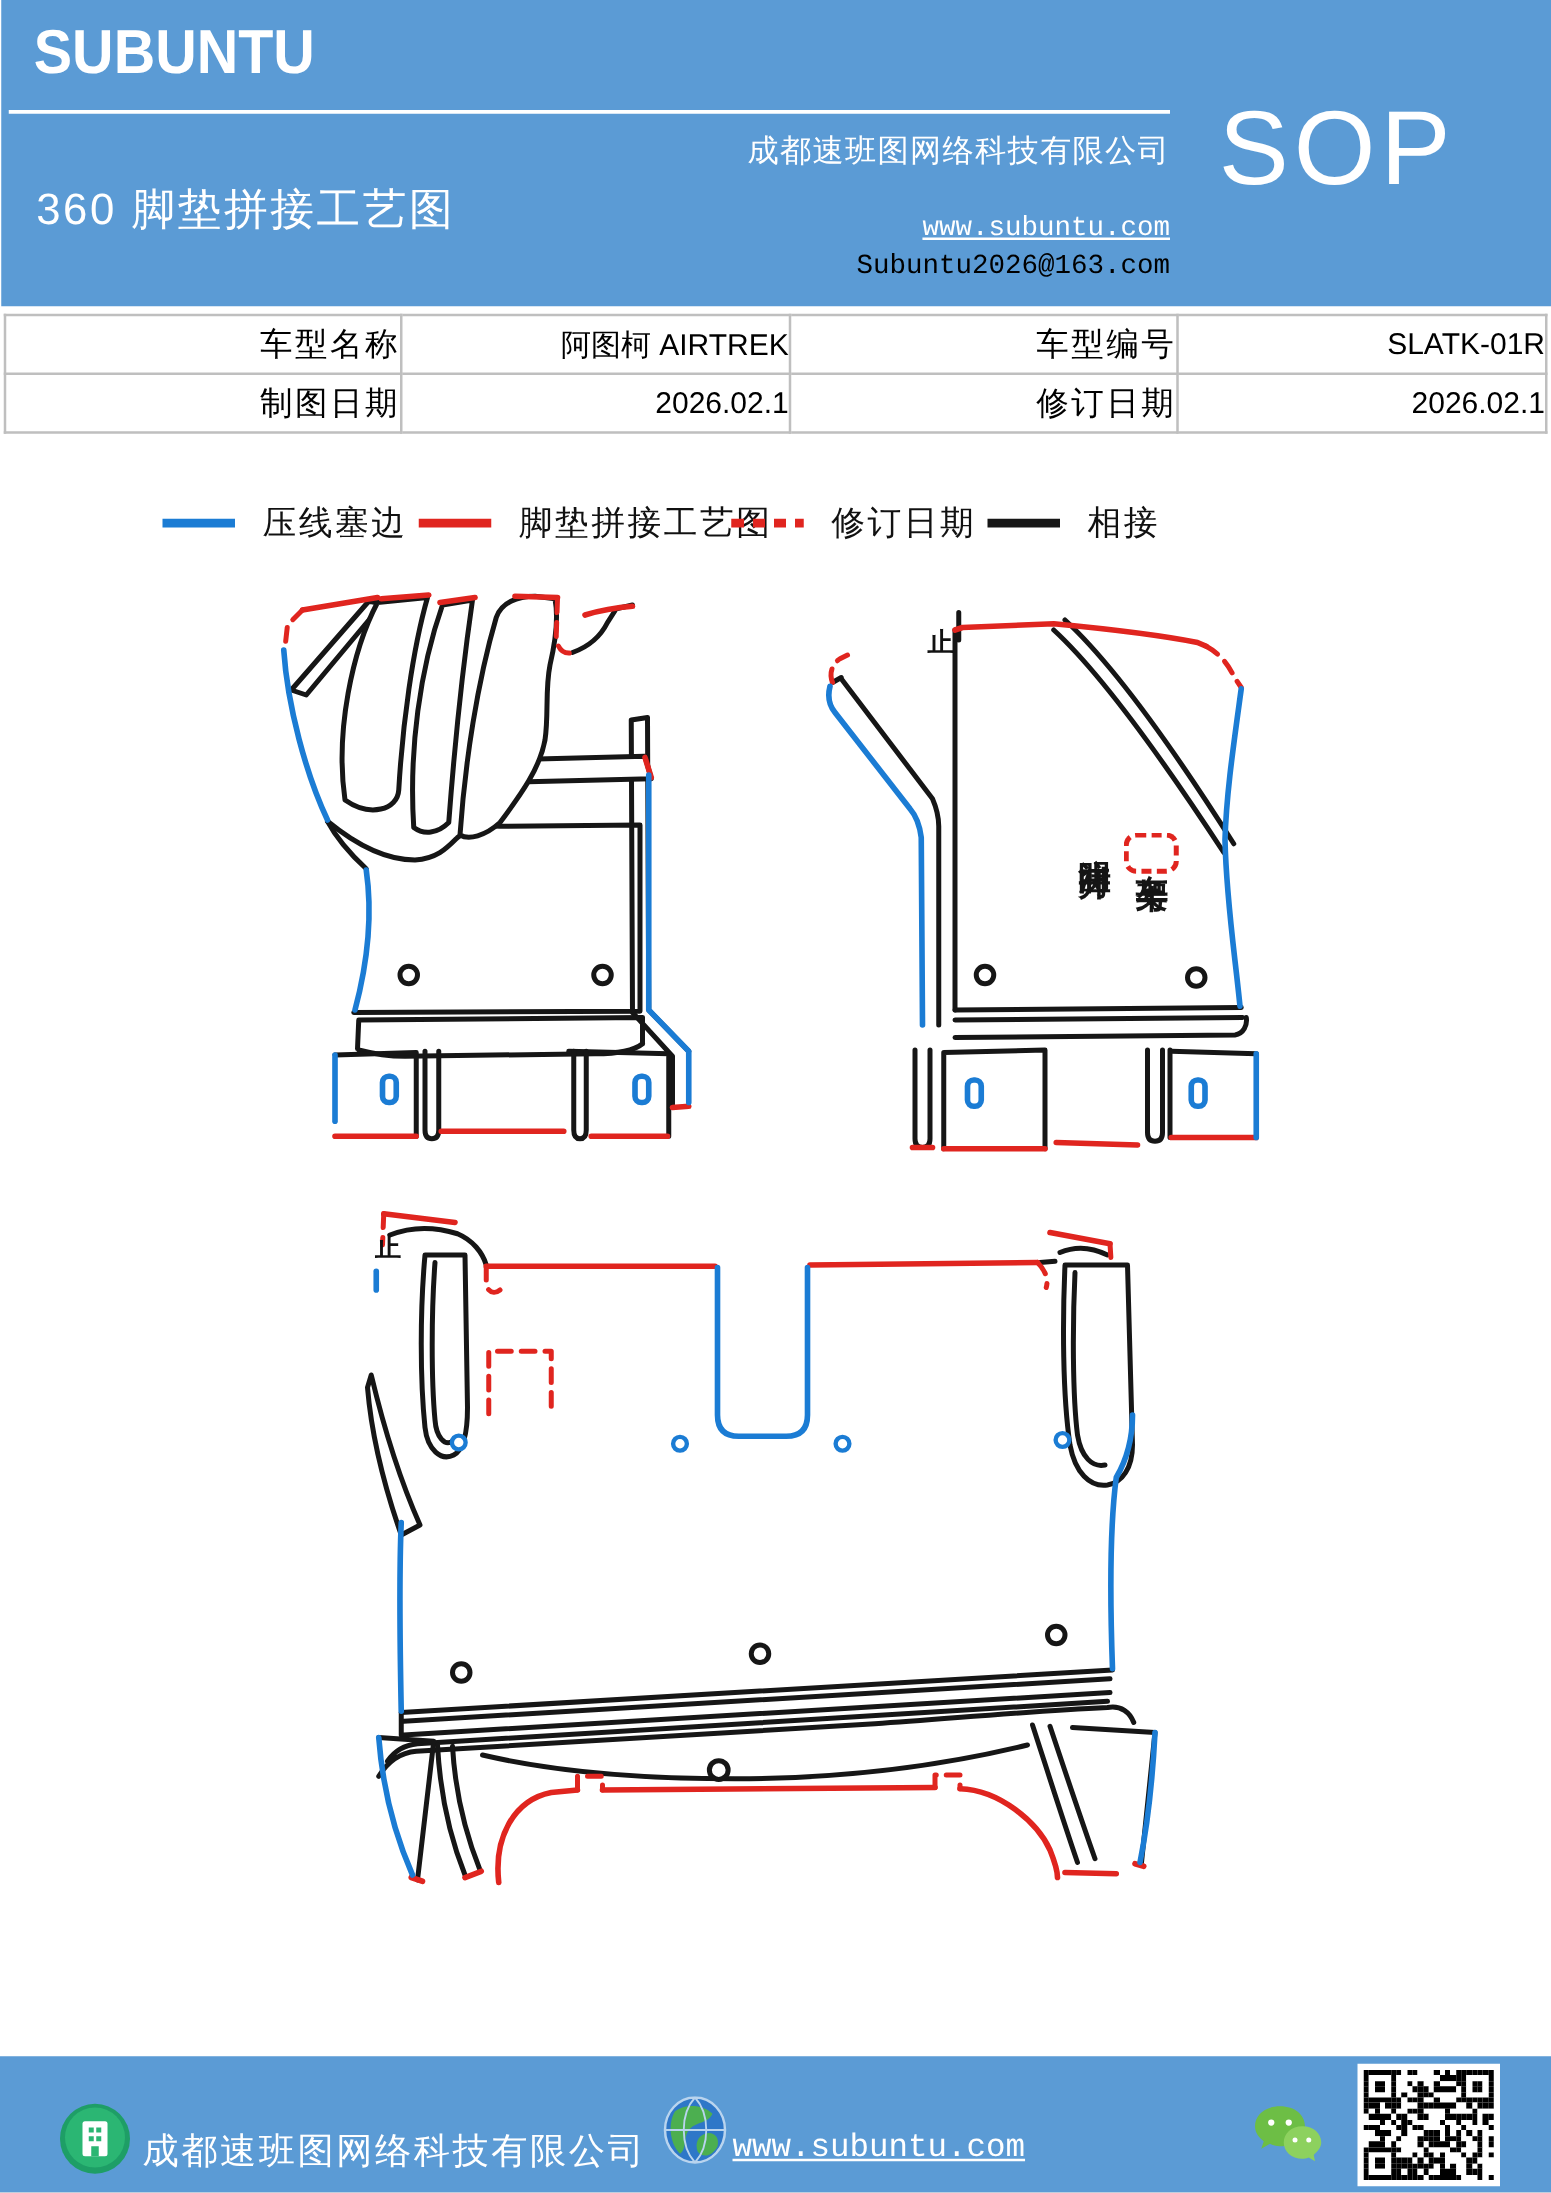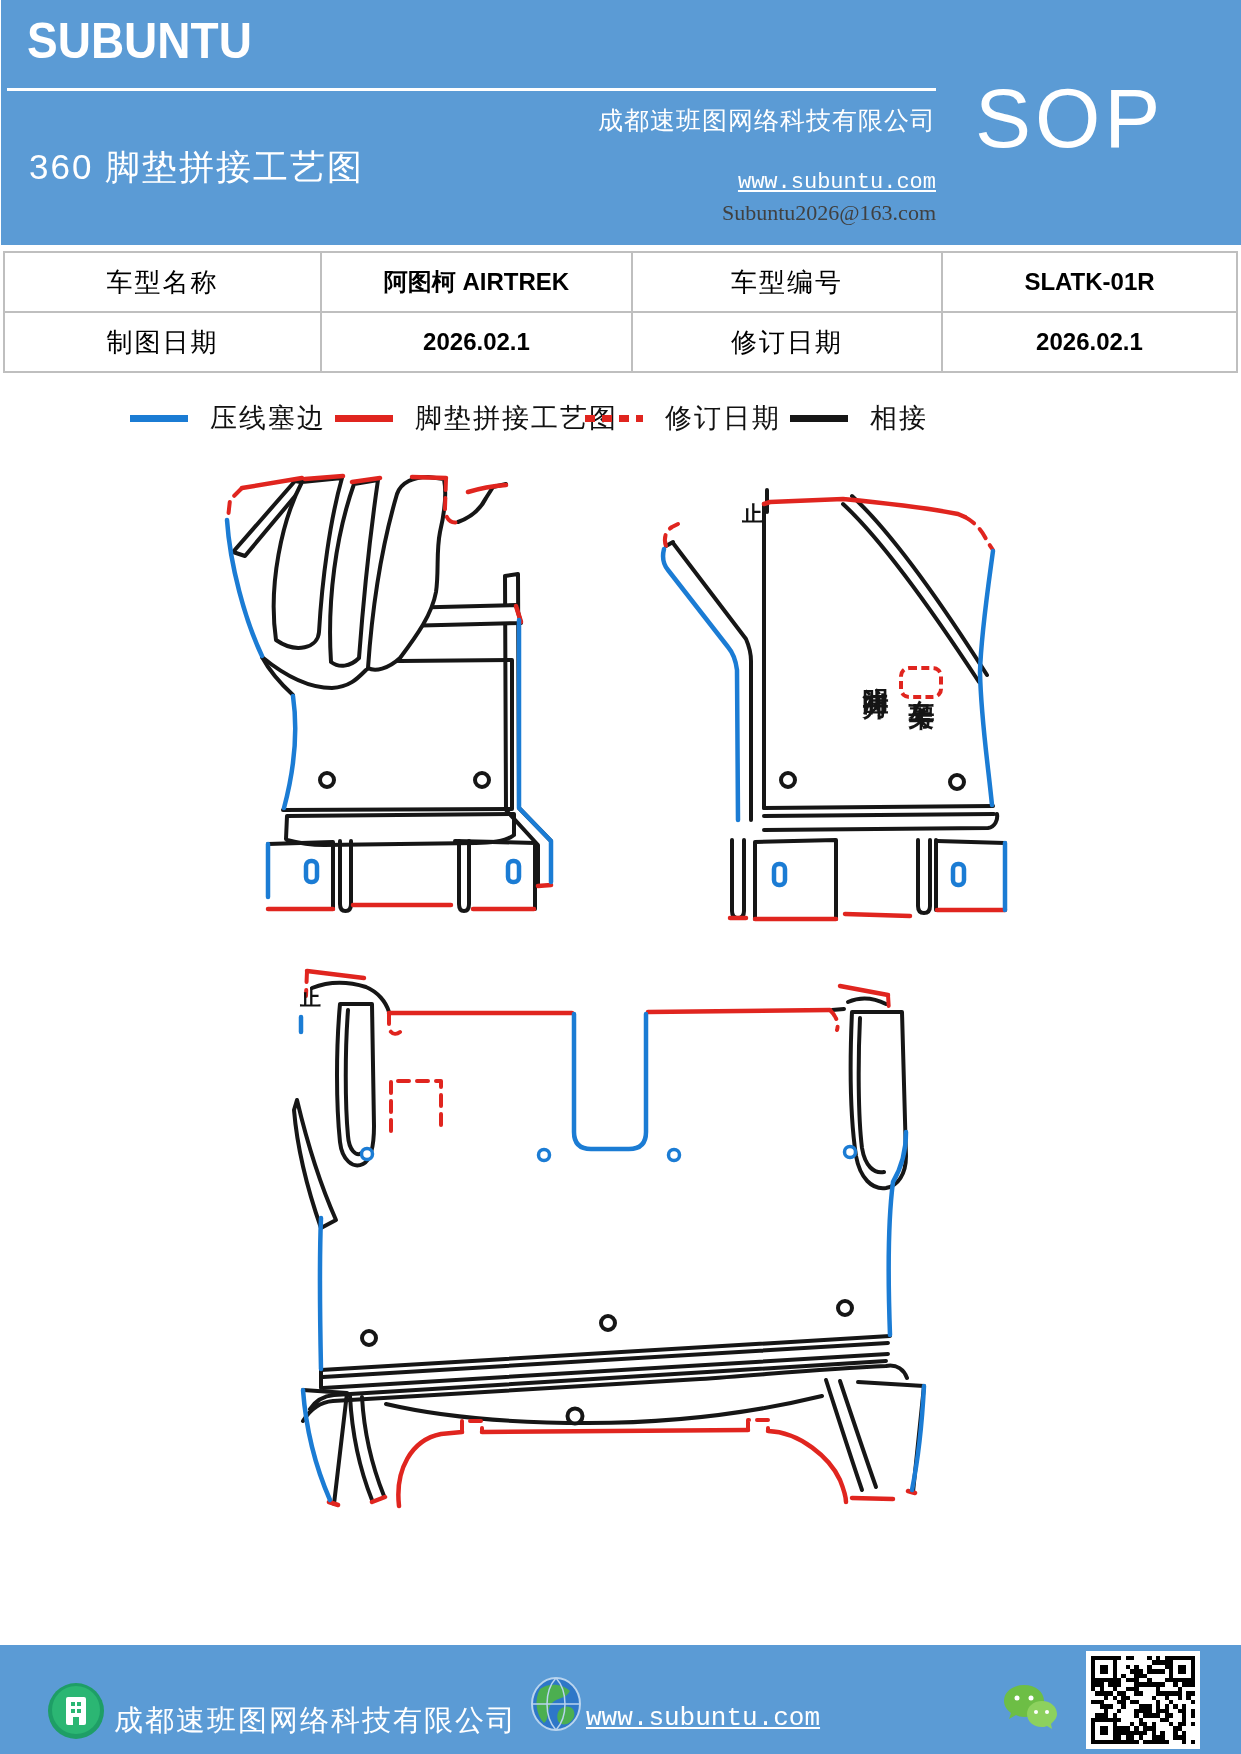--- a/index.html
+++ b/index.html
@@ -16,28 +16,28 @@
   .brand{position:absolute;left:26px;top:12px;color:#fff;font-size:46px;font-weight:bold;
          letter-spacing:0px;transform:scaleY(1.08);transform-origin:top left}
   .header-line{position:absolute;left:6px;top:88px;width:929px;height:3px;background:#fff}
   .doc-title{position:absolute;left:28px;top:144px;color:#fff;font-size:35px;
              font-family:Liberation Sans, sans-serif;letter-spacing:2px}
   .header-company{position:absolute;top:104px;right:306px;color:#fff;font-size:25px;
                   font-family:"Liberation Serif",serif;letter-spacing:1px}
   .sop{position:absolute;left:974px;top:70px;color:#fff;font-size:84px;font-weight:normal;letter-spacing:4px}
   .header-web{position:absolute;top:170px;right:306px;color:#fff;font-size:22px;
               font-family:"Liberation Mono",monospace;text-decoration:underline}
-  .header-mail{position:absolute;top:200px;right:306px;color:#404040;font-size:22px;
-               font-family:Liberation Serif, serif}
+  .header-mail{position:absolute;top:200px;right:306px;color:#000000;font-size:22px;
+               font-family:Liberation Mono, monospace}
 
   
   .info-table{position:absolute;left:3px;top:251px;width:1233px;border-collapse:collapse;table-layout:fixed}
-  .info-table td{border:2px solid var(--table-border);height:60px;text-align:center;vertical-align:middle}
+  .info-table td{border:2px solid var(--table-border);height:47px;text-align:right;vertical-align:middle}
   .t-label{font-family:"Liberation Serif",serif;font-size:26px;color:#000;letter-spacing:2px}
-  .t-value{font-size:24px;font-weight:700;color:#000}
+  .t-value{font-size:24px;font-weight:400;color:#000}
 
   
   .legend{position:absolute;left:0;top:400px;width:1106px;height:36px}
   .legend-item{position:absolute;top:0;display:flex;align-items:center;height:36px}
   .sw{width:58px;height:7px;margin-right:22px}
   .sw-blue{background:var(--line-blue)}
   .sw-red{background:var(--line-red)}
   .sw-black{background:var(--line-black)}
   .sw-dotted{background:repeating-linear-gradient(90deg,var(--line-red) 0 10px,transparent 10px 17px)}
   .legend-label{font-family:"Liberation Serif",serif;font-size:27px;color:#111;letter-spacing:2px}

